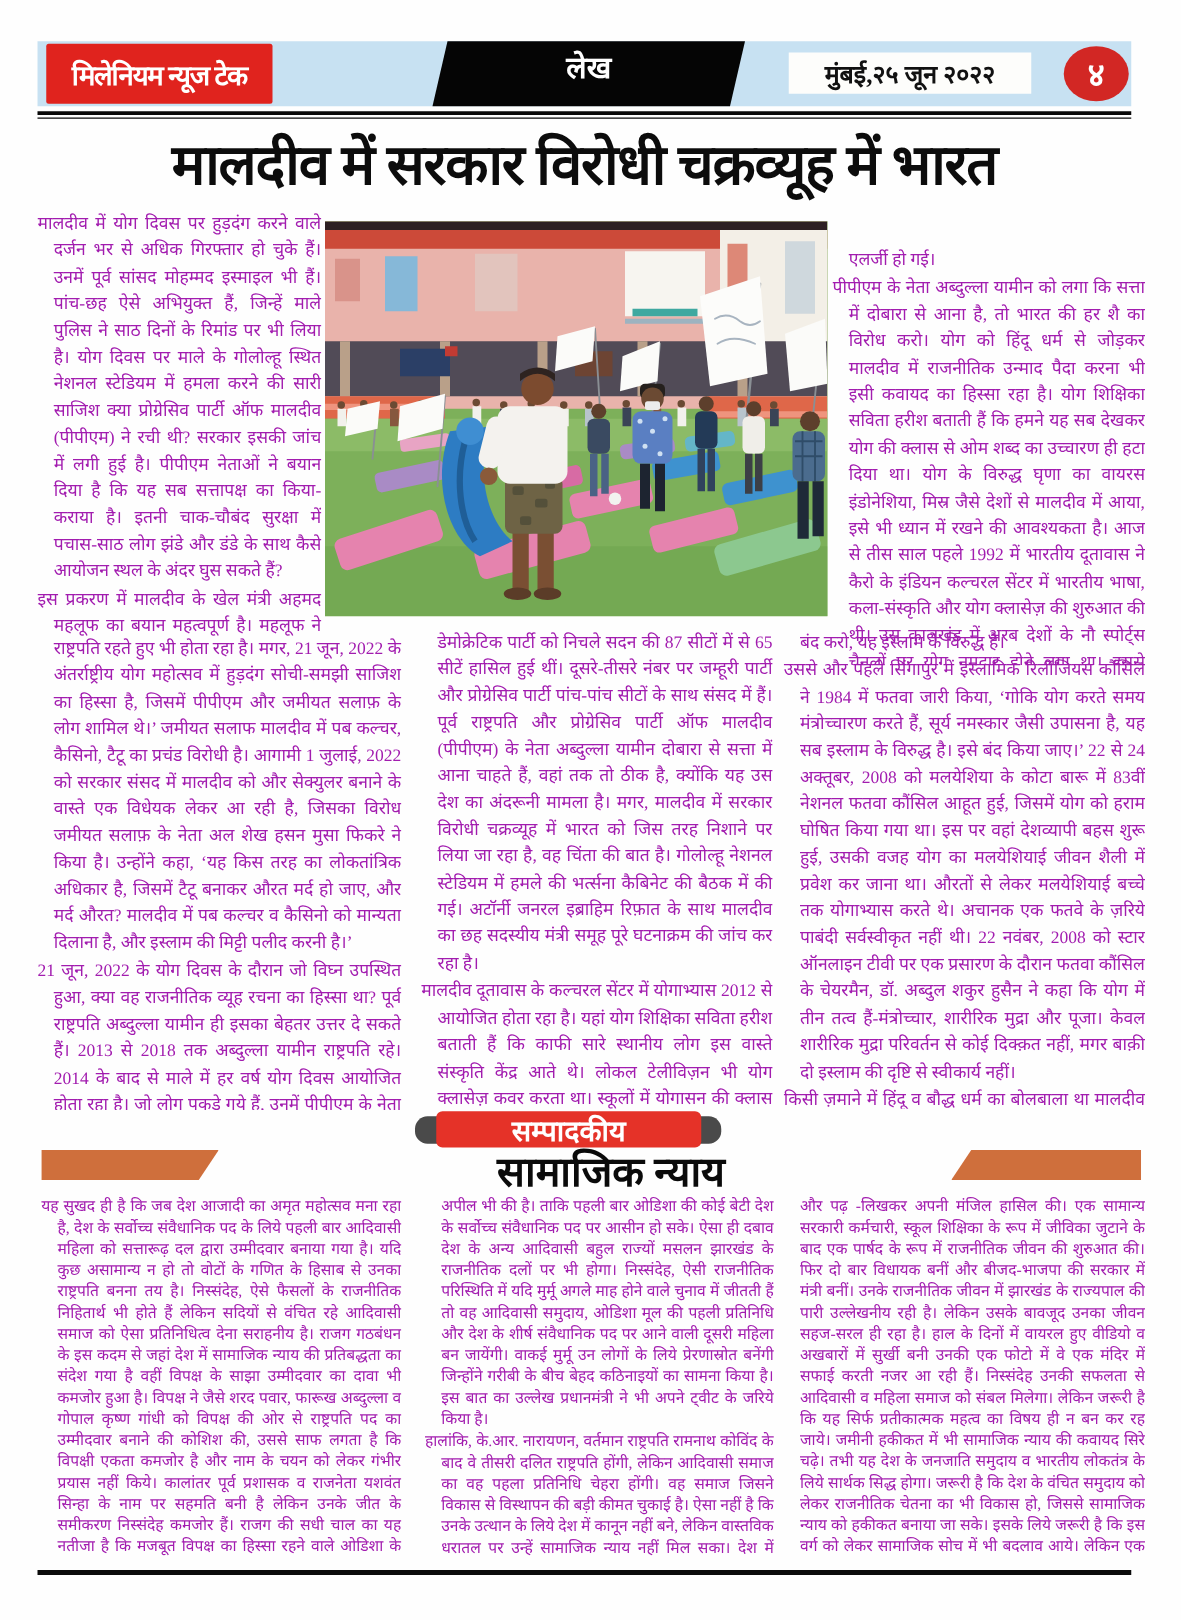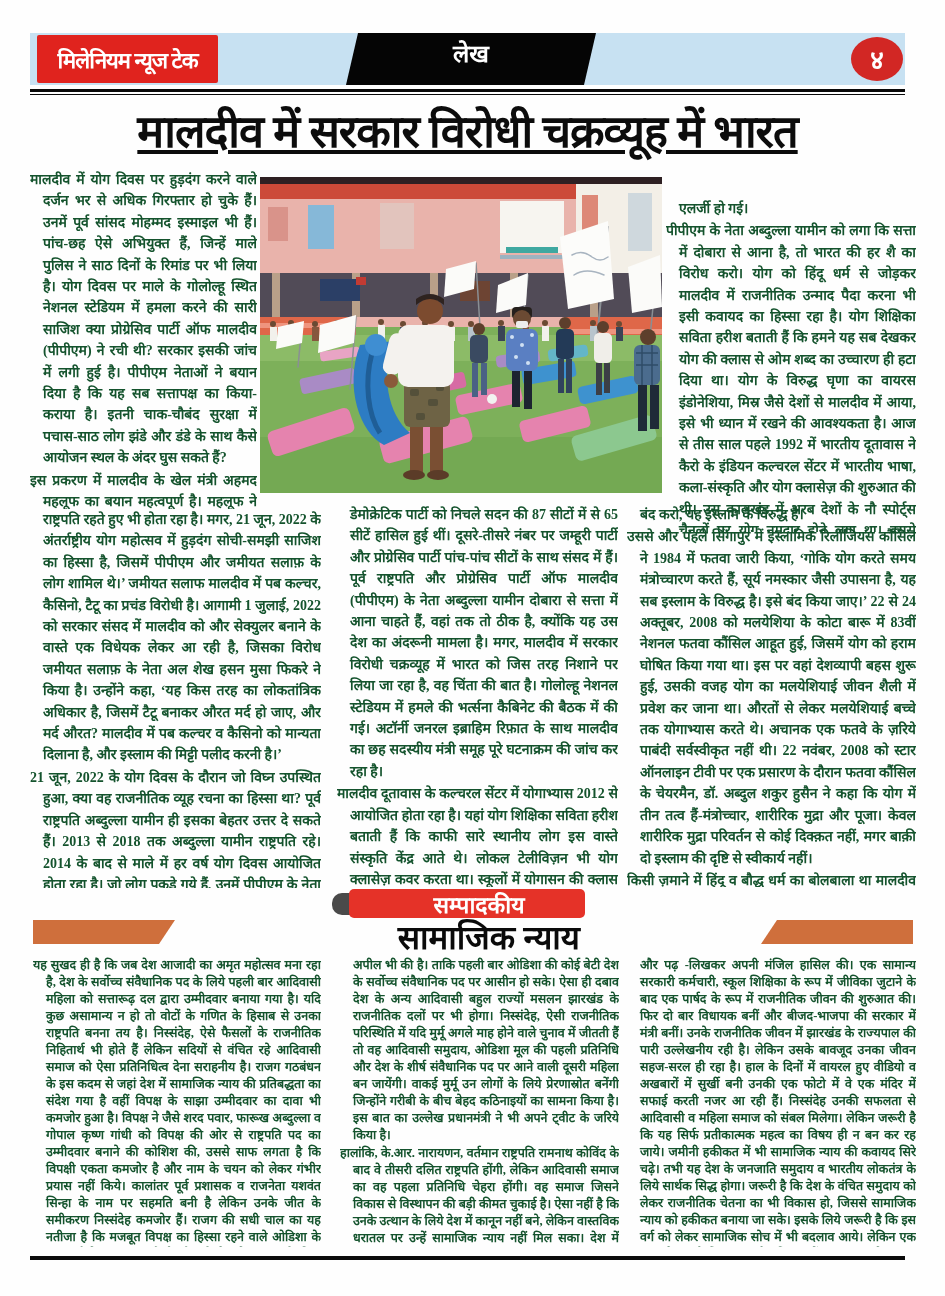--- a/index.html
+++ b/index.html
@@ -26,39 +26,39 @@
   .page-number-badge{
     position:absolute;left:851px;top:37px;width:52px;height:44px;background:#d22724;border-radius:50%;
     color:#fff;display:flex;align-items:center;justify-content:center;font-size:26px;font-weight:bold;
   }
   .rule-thick{position:absolute;left:30px;top:89px;width:875px;height:0;border-top:3px solid #090909;}
   .rule-thin{position:absolute;left:30px;top:94px;width:875px;height:0;border-top:1px solid #090909;}
   .footer-rule{position:absolute;left:30px;top:1256px;width:875px;height:0;border-top:4px solid #0b0b0b;}
   
   .headline{
     position:absolute;left:30px;top:99px;width:875px;text-align:center;
-    font-size:45px;font-weight:bold;color:#0c0c0c;letter-spacing:-1px;white-space:nowrap;text-decoration:underline;
+    font-size:45px;font-weight:bold;color:#0c0c0c;letter-spacing:-1px;white-space:nowrap;
   }
   
   .photo{position:absolute;left:260px;top:177px;width:402px;height:316px;overflow:hidden;background:#7db05a;}
   
-  .tb{position:absolute;text-align:justify;overflow:hidden;color:#14532d;font-weight:bold;}
+  .tb{position:absolute;text-align:justify;overflow:hidden;color:#a21caf;}
   .tb p{margin:0 0 1px 0;padding-left:13px;text-indent:-13px;}
   .tb .cont{margin:0 0 1px 0;padding-left:13px;text-indent:0;}
   .art{font-size:14px;line-height:21.4px;}
   #colA{left:30px;top:169px;width:227px;height:340px;}
   #colB{left:30px;top:509px;width:291px;height:379px;}
   #colC{left:337px;top:504px;width:281px;height:383px;}
   #colD{left:666px;top:170px;width:250px;height:334px;margin-top:28px;}
   #colE{left:627px;top:504px;width:289px;height:383px;}
   
   .banner-track{position:absolute;left:332px;top:893px;width:245px;height:22px;background:#4a4a4a;border-radius:10px;}
   .banner-red{
     position:absolute;left:349px;top:889px;width:212px;height:29px;background:#e53228;border-radius:5px;
-    color:#fff;display:flex;align-items:center;justify-content:center;font-size:23px;font-weight:bold;padding-left:24px;
+    color:#fff;display:flex;align-items:center;justify-content:center;font-size:23px;font-weight:bold;
   }
   .editorial-title{
     position:absolute;left:330px;top:914px;width:250px;text-align:right;
     font-size:33px;font-weight:bold;color:#0a0a0a;white-space:nowrap;
   }
   .orange-bar{position:absolute;top:920px;height:24px;background:#cf6f3c;}
   .orange-bar.left{left:33px;width:142px;clip-path:polygon(0 0,100% 0,calc(100% - 16px) 100%,0 100%);}
   .orange-bar.right{left:761px;width:152px;clip-path:polygon(16px 0,100% 0,100% 100%,0 100%);}
   
   .edi{font-size:12.5px;line-height:17px;}
@@ -68,20 +68,21 @@
 </style>
 </head>
 <body>
 
 <div class="page">
 
   <div class="header-strip"></div>
   <div class="masthead">मिलेनियम न्यूज टेक</div>
   <div class="section-tag-shape"></div>
   <div class="section-tag-label">लेख</div>
+  <div class="date-box">मुंबई,२५ जून २०२२</div>
   <div class="page-number-badge">४</div>
   <div class="rule-thick"></div>
   <div class="rule-thin"></div>
 
   <div class="headline">मालदीव में सरकार विरोधी चक्रव्यूह में भारत</div>
 
   <div class="photo">
     <svg width="402" height="316" viewBox="0 0 402 316" xmlns="http://www.w3.org/2000/svg">
 
       <g>

